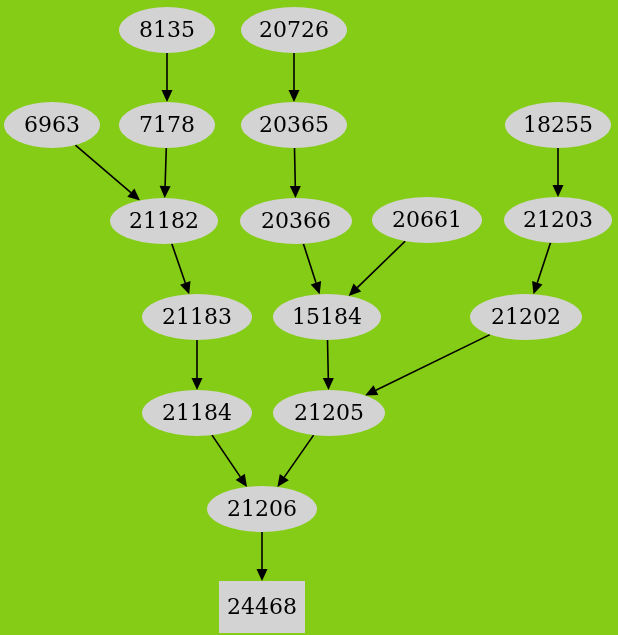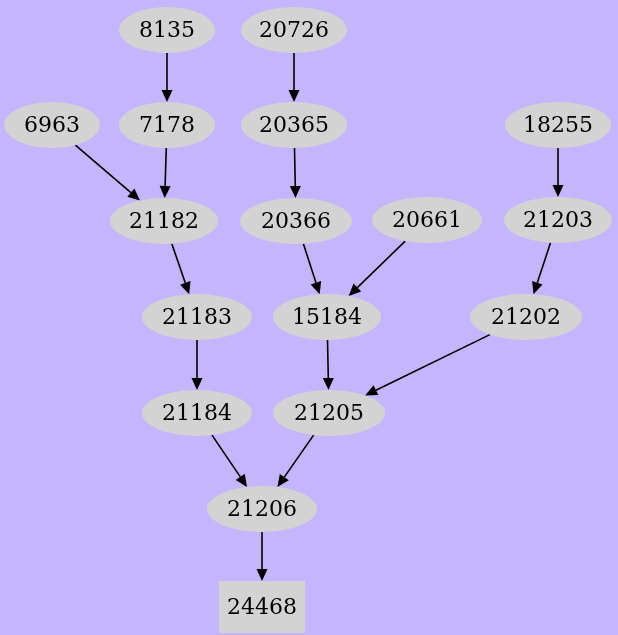--- a/index.html
+++ b/index.html
@@ -4,21 +4,21 @@
 <style>
   html, body {
     margin: 0;
     padding: 0;
     background: #ffffff;
   }
   .canvas {
     position: relative;
     width: 618px;
     height: 635px;
-    background: #c4b5fd;
+    background: #84cc16;
     overflow: hidden;
     font-family: "DejaVu Serif", serif;
     text-decoration: underline;
   }
   svg text {
     font-family: "DejaVu Serif", serif;
   }
 </style>
 </head>
 <body>

